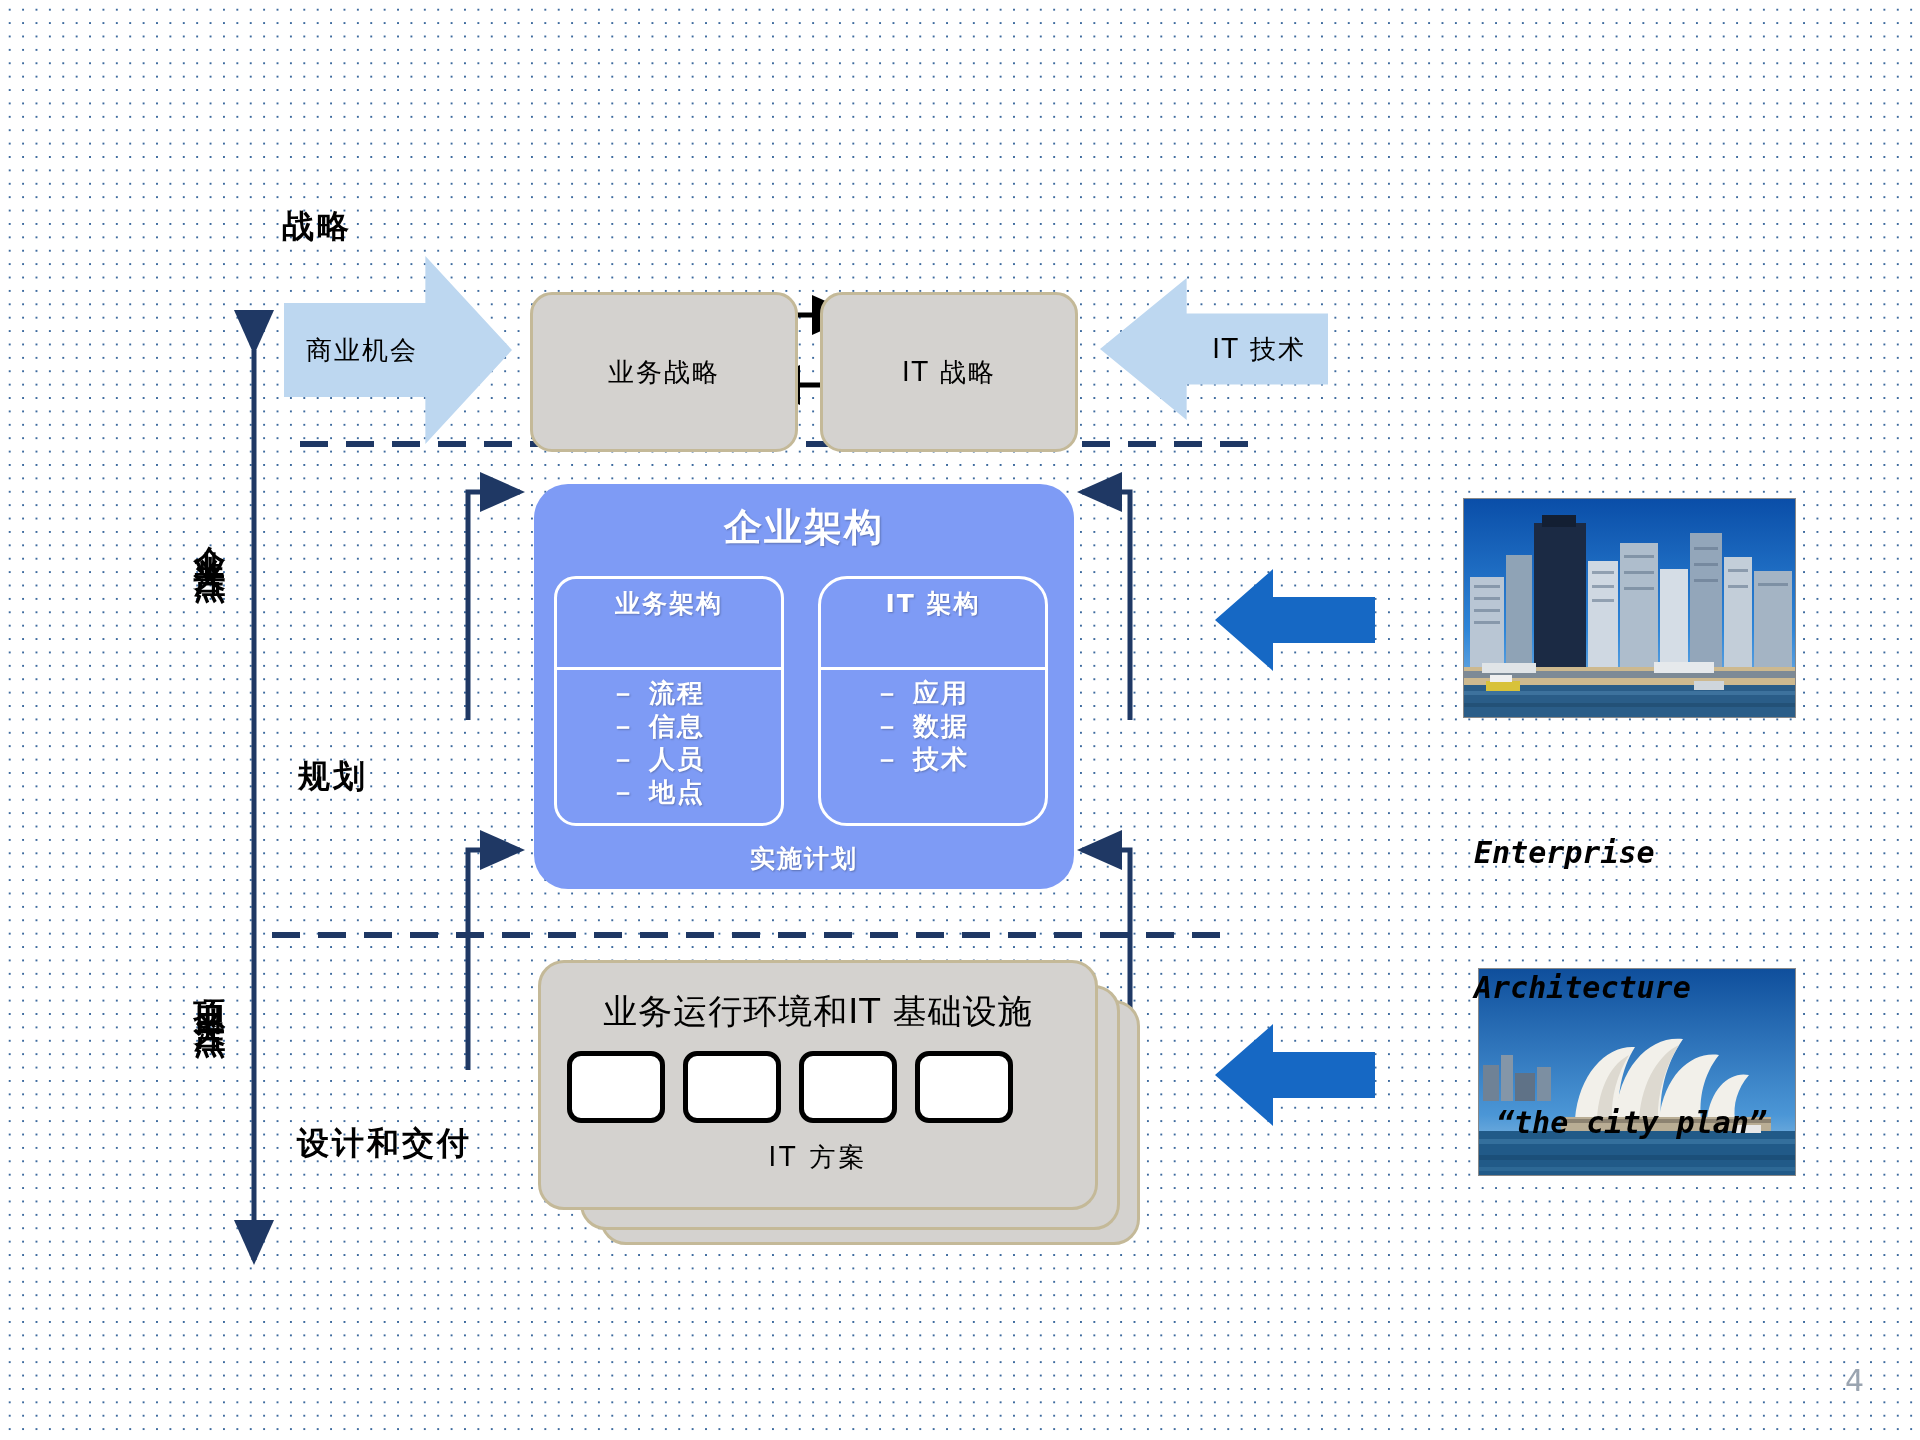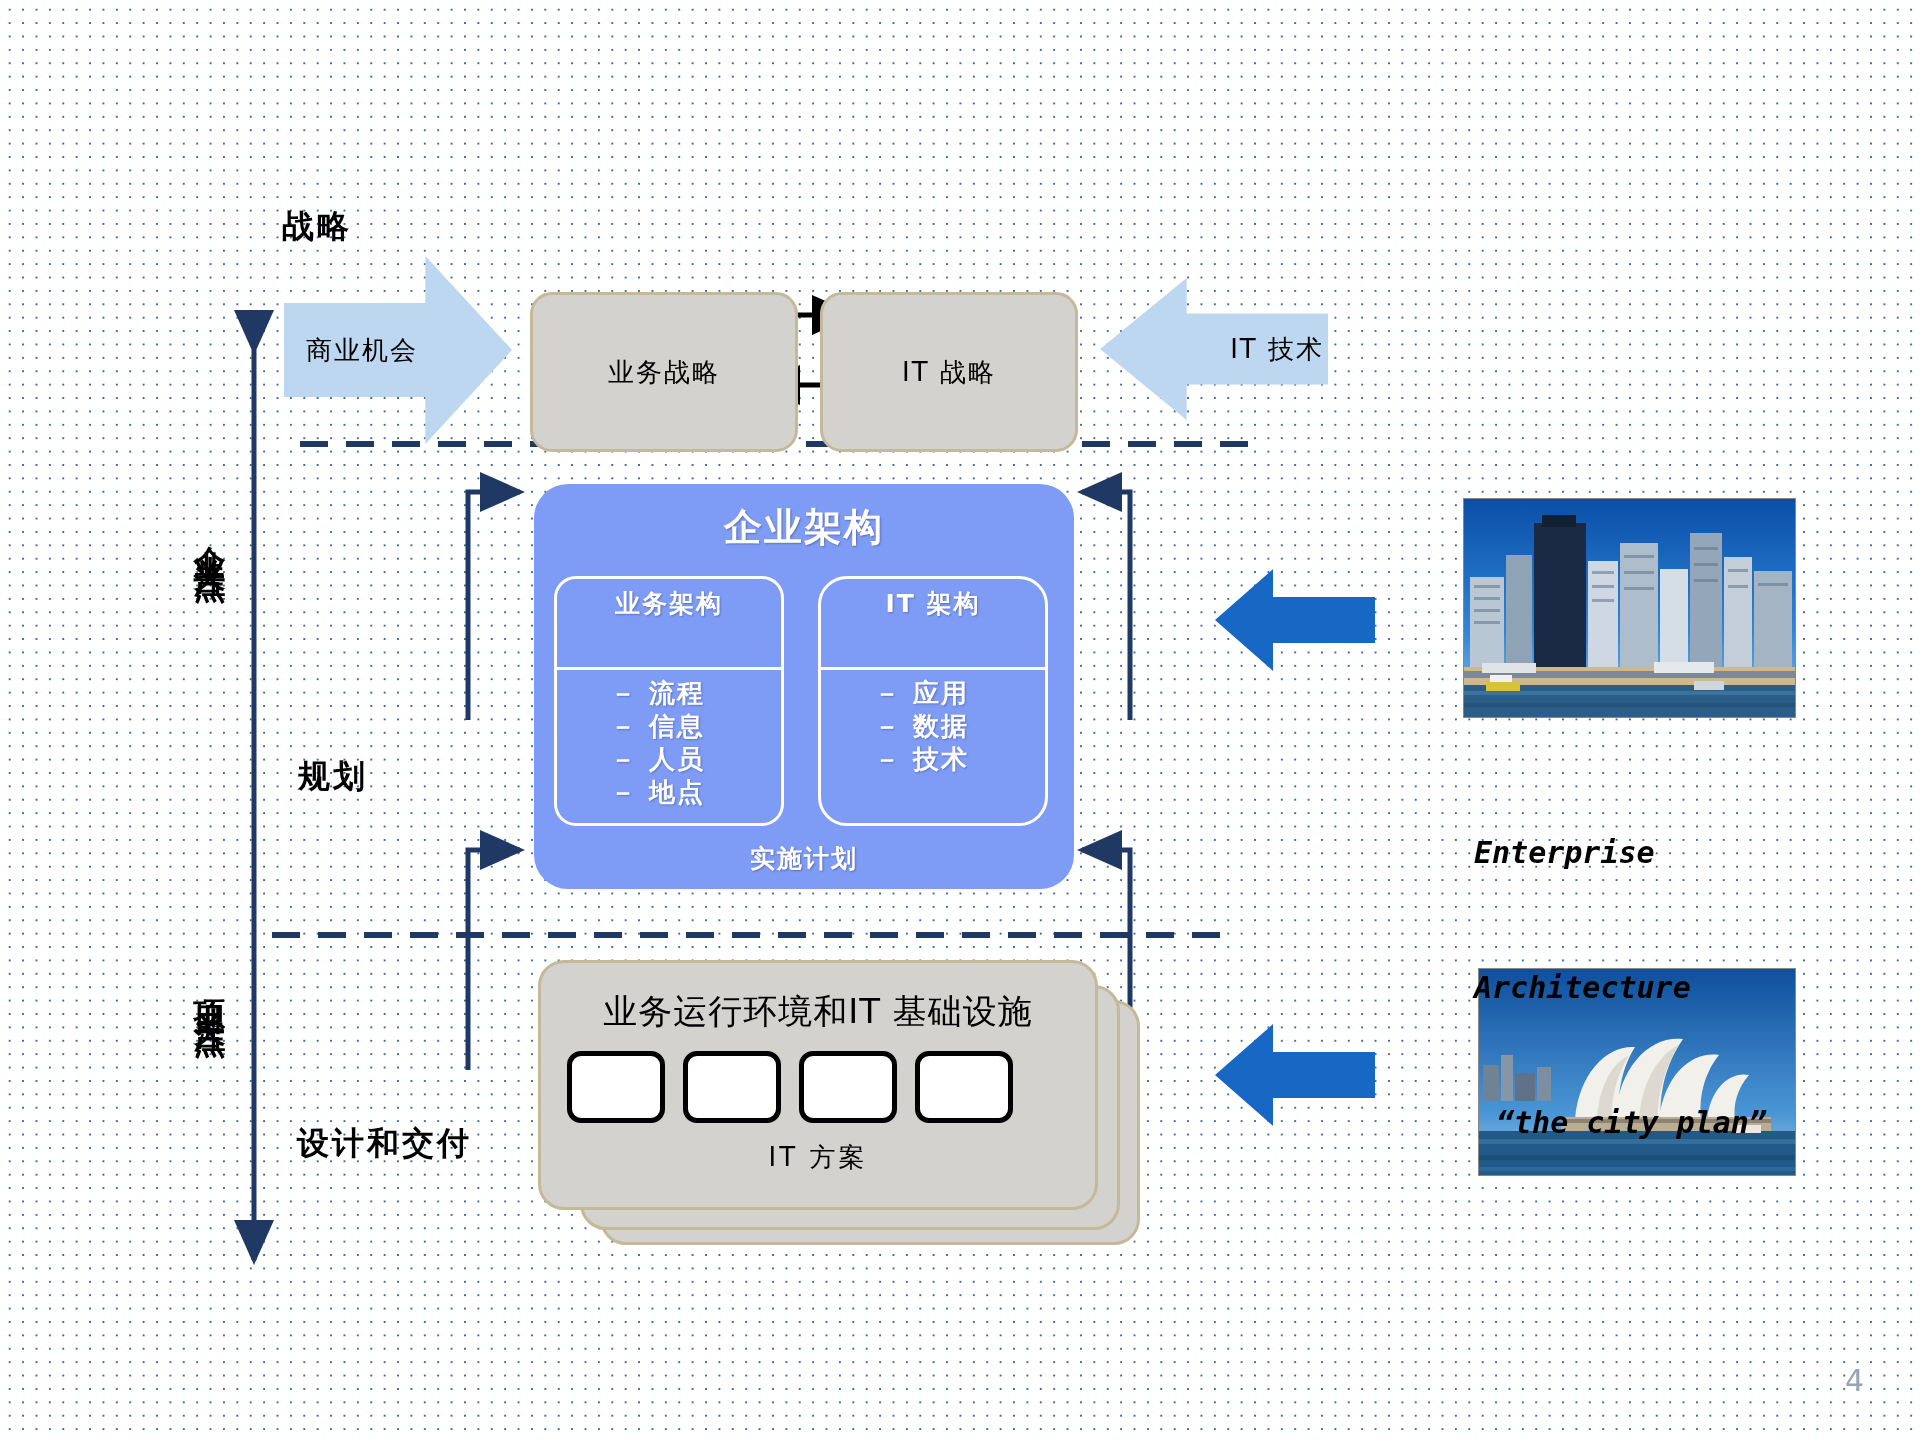--- a/index.html
+++ b/index.html
@@ -59,21 +59,21 @@
     font-size: 26px;
     letter-spacing: 2px;
     clip-path: polygon(0% 25%, 62% 25%, 62% 0%, 100% 50%, 62% 100%, 62% 75%, 0% 75%);
   }
   .chev-left {
     position: absolute;
     background: #BDD7F0;
     display: flex;
     align-items: center;
     justify-content: flex-end;
-    padding-right: 4px;
+    padding-right: 22px;
     box-sizing: border-box;
     color: #000;
     font-size: 26px;
     letter-spacing: 2px;
     clip-path: polygon(100% 25%, 38% 25%, 38% 0%, 0% 50%, 38% 100%, 38% 75%, 100% 75%);
   }
   
   #ea-box {
     position: absolute;
     background: #7E9BF5;

